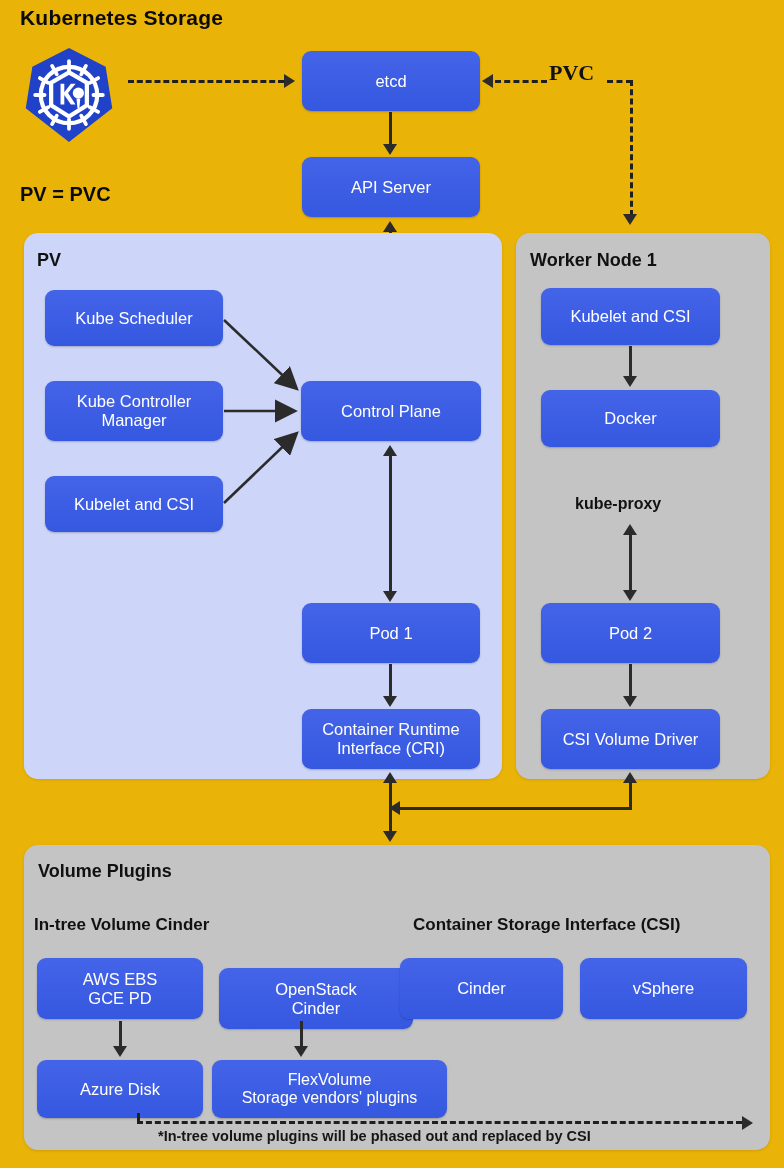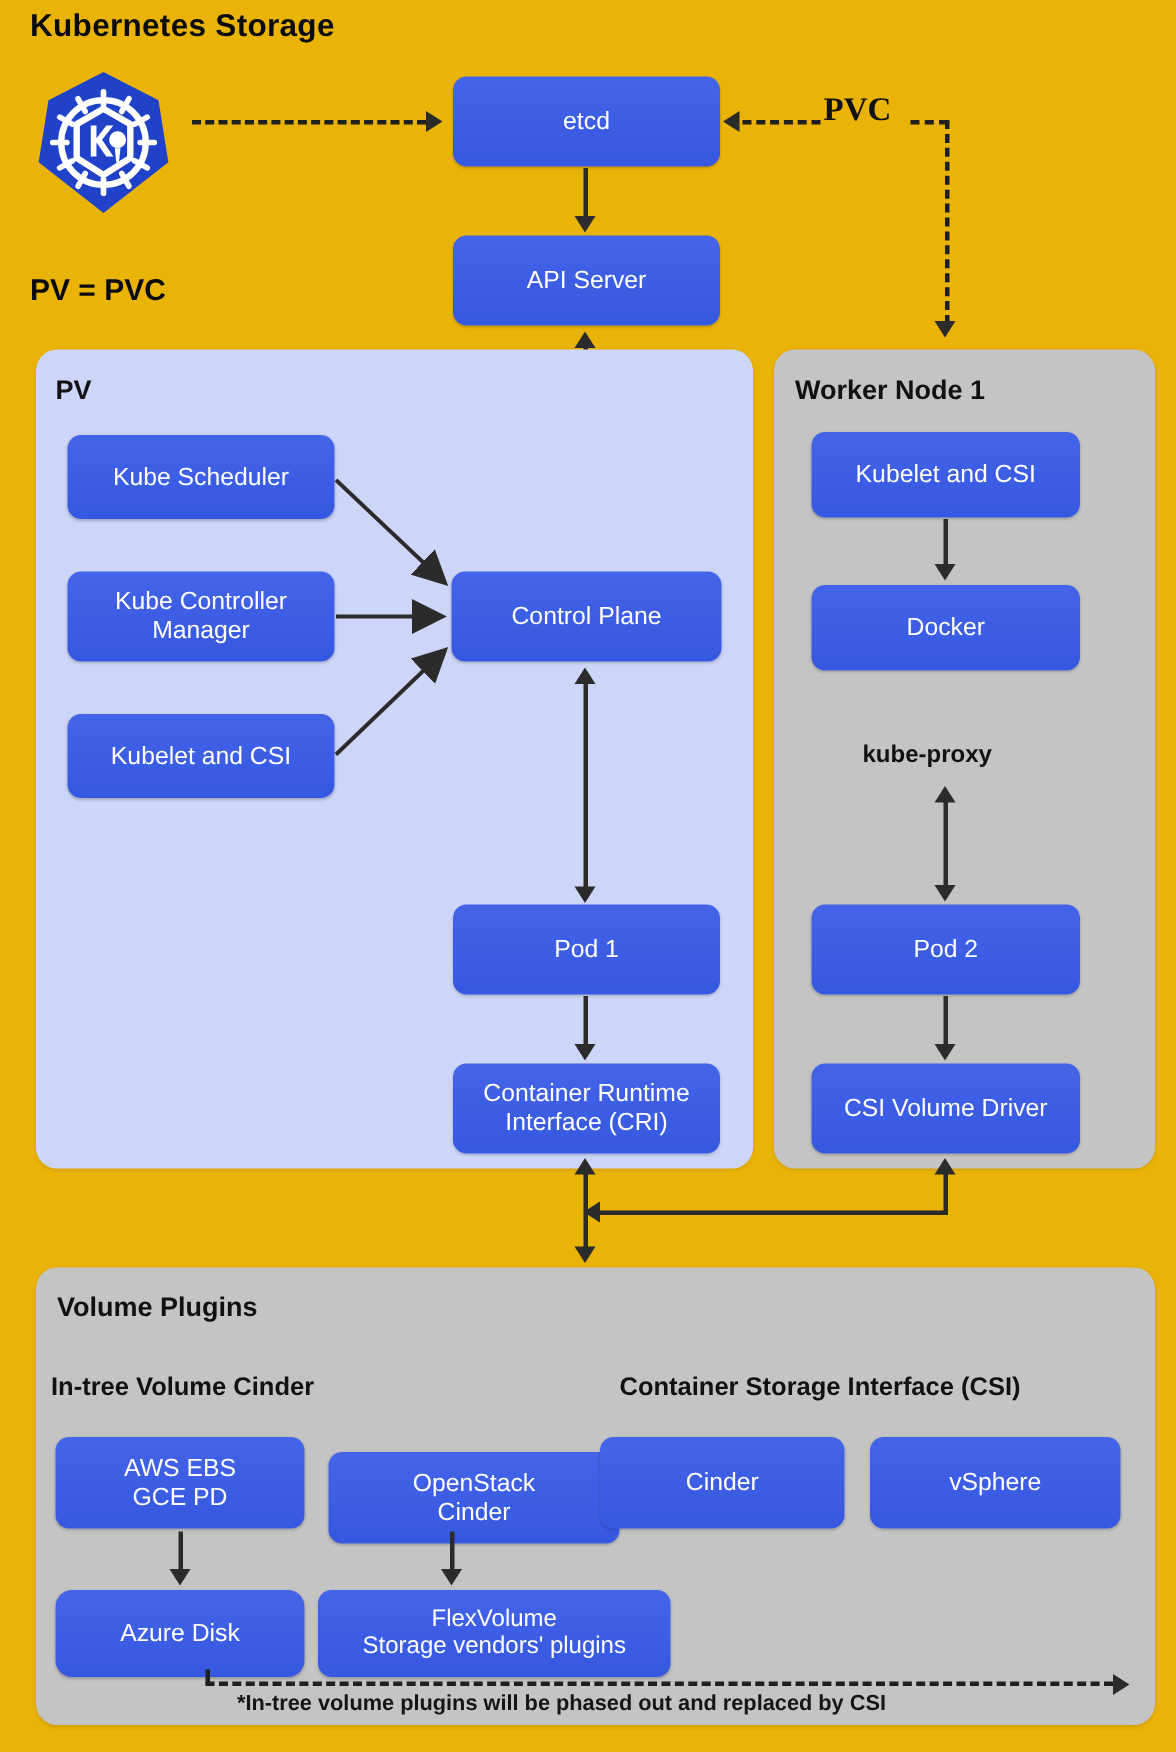--- a/index.html
+++ b/index.html
@@ -271,21 +271,21 @@
 Cinder</div>
   <div class="node" style="left:400px; top:958px; width:163px; height:61px;">Cinder</div>
   <div class="node" style="left:580px; top:958px; width:167px; height:61px;">vSphere</div>
 
   <div class="line vline" style="left:119px; top:1021px; height:27px;"></div>
   <div class="arrow arrow-down" style="left:113px; top:1046px;"></div>
 
   <div class="line vline" style="left:300px; top:1021px; height:27px;"></div>
   <div class="arrow arrow-down" style="left:294px; top:1046px;"></div>
 
-  <div class="node" style="left:37px; top:1060px; width:166px; height:58px;border-radius:11px;">Azure Disk</div>
+  <div class="node" style="left:37px; top:1060px; width:166px; height:58px;">Azure Disk</div>
   <div class="node" style="left:212px; top:1060px; width:235px; height:58px; font-size:16px;">FlexVolume
 Storage vendors' plugins</div>
 
   <div class="dash-v" style="left:137px; top:1113px; height:10px;"></div>
   <div class="dash-h" style="left:137px; top:1121px; width:605px;"></div>
   <div class="arrow arrow-right" style="left:742px; top:1116px;"></div>
   <div class="footnote" style="left:158px; top:1128px;">*In-tree volume plugins will be phased out and replaced by CSI</div>
 
 </div>
 

